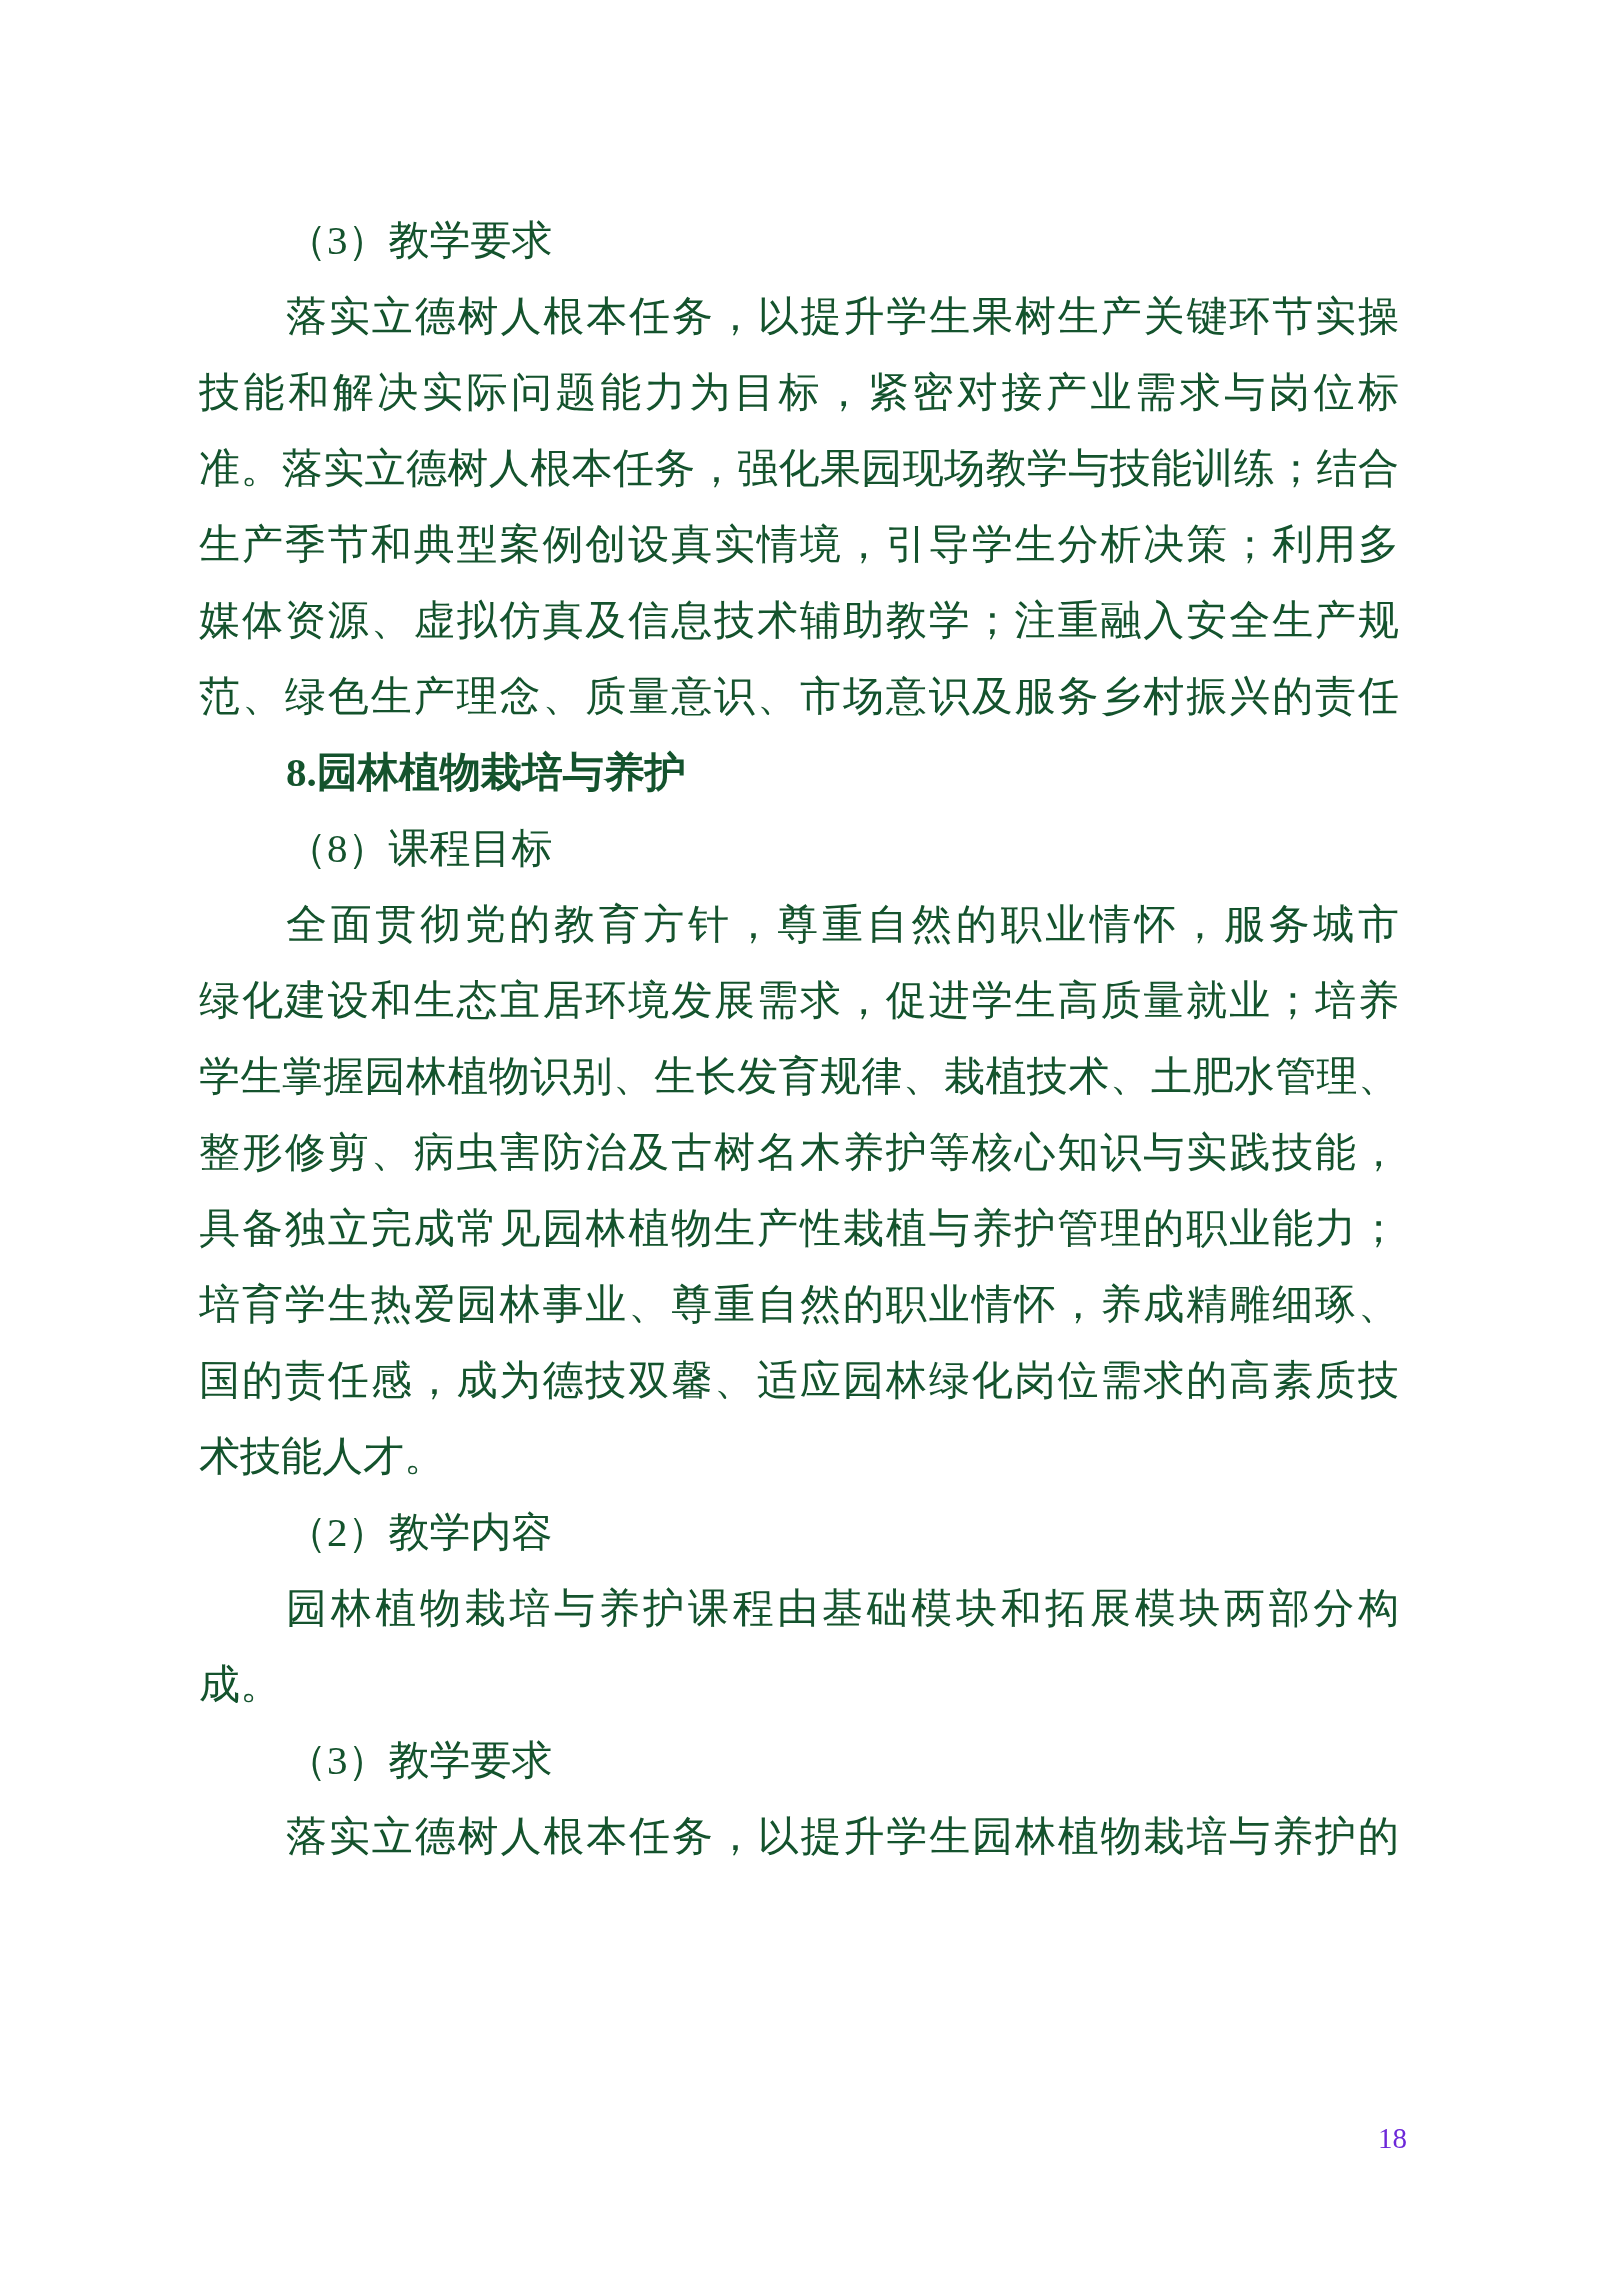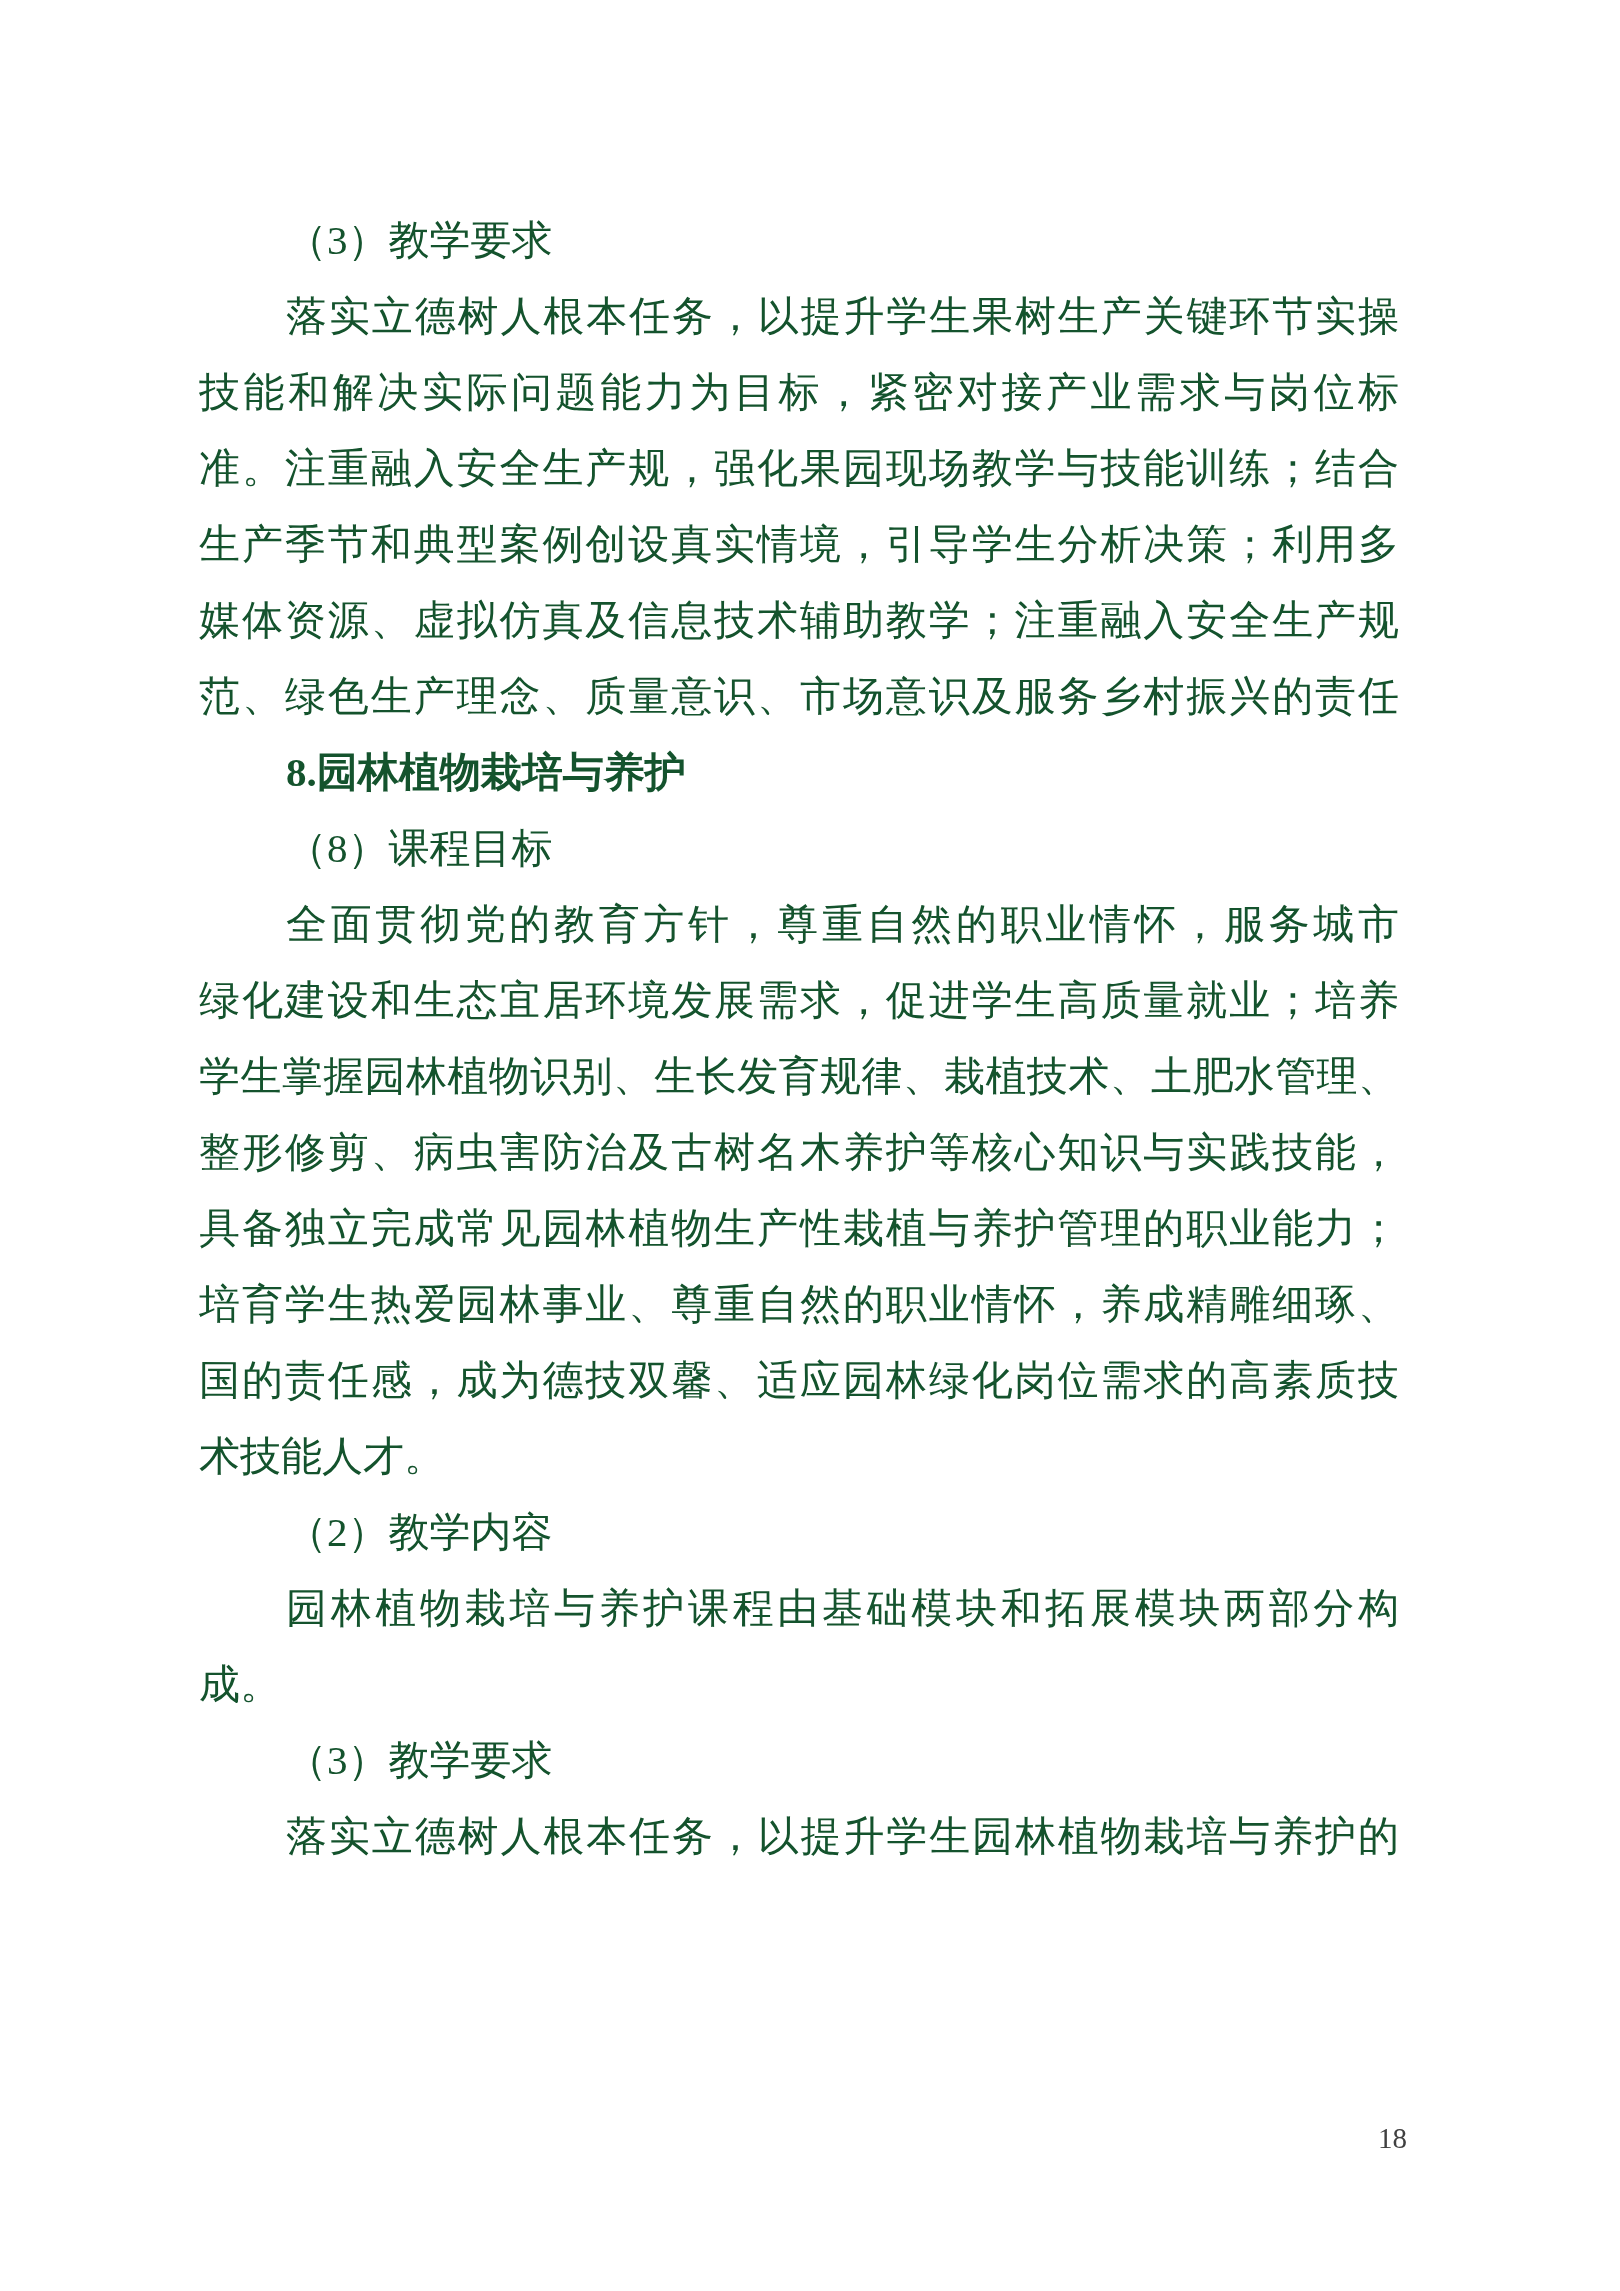--- a/index.html
+++ b/index.html
@@ -46,32 +46,32 @@
   .section-heading {
     text-align: left;
   }
   .page-number {
     position: absolute;
     left: 1378px;
     top: 2119px;
     height: 39px;
     line-height: 39px;
     font-size: 29px;
-    color: #404040;
+    color: #6d28d9;
   }
 </style>
 </head>
 <body>
 
 <div class="page">
   <div class="doc-body" id="doc-body">
       <div class="line heading">（3）教学要求</div>
       <div class="line para-first">落实立德树人根本任务，以提升学生果树生产关键环节实操</div>
       <div class="line para-full">技能和解决实际问题能力为目标，紧密对接产业需求与岗位标</div>
-      <div class="line para-full">准。注重融入安全生产规，强化果园现场教学与技能训练；结合</div>
+      <div class="line para-full">准。落实立德树人根本任务，强化果园现场教学与技能训练；结合</div>
       <div class="line para-full">生产季节和典型案例创设真实情境，引导学生分析决策；利用多</div>
       <div class="line para-full">媒体资源、虚拟仿真及信息技术辅助教学；注重融入安全生产规</div>
       <div class="line para-full">范、绿色生产理念、质量意识、市场意识及服务乡村振兴的责任</div>
       <div class="line section-heading">8.园林植物栽培与养护</div>
       <div class="line heading">（8）课程目标</div>
       <div class="line para-first">全面贯彻党的教育方针，尊重自然的职业情怀，服务城市</div>
       <div class="line para-full">绿化建设和生态宜居环境发展需求，促进学生高质量就业；培养</div>
       <div class="line para-full">学生掌握园林植物识别、生长发育规律、栽植技术、土肥水管理、</div>
       <div class="line para-full">整形修剪、病虫害防治及古树名木养护等核心知识与实践技能，</div>
       <div class="line para-full">具备独立完成常见园林植物生产性栽植与养护管理的职业能力；</div>

